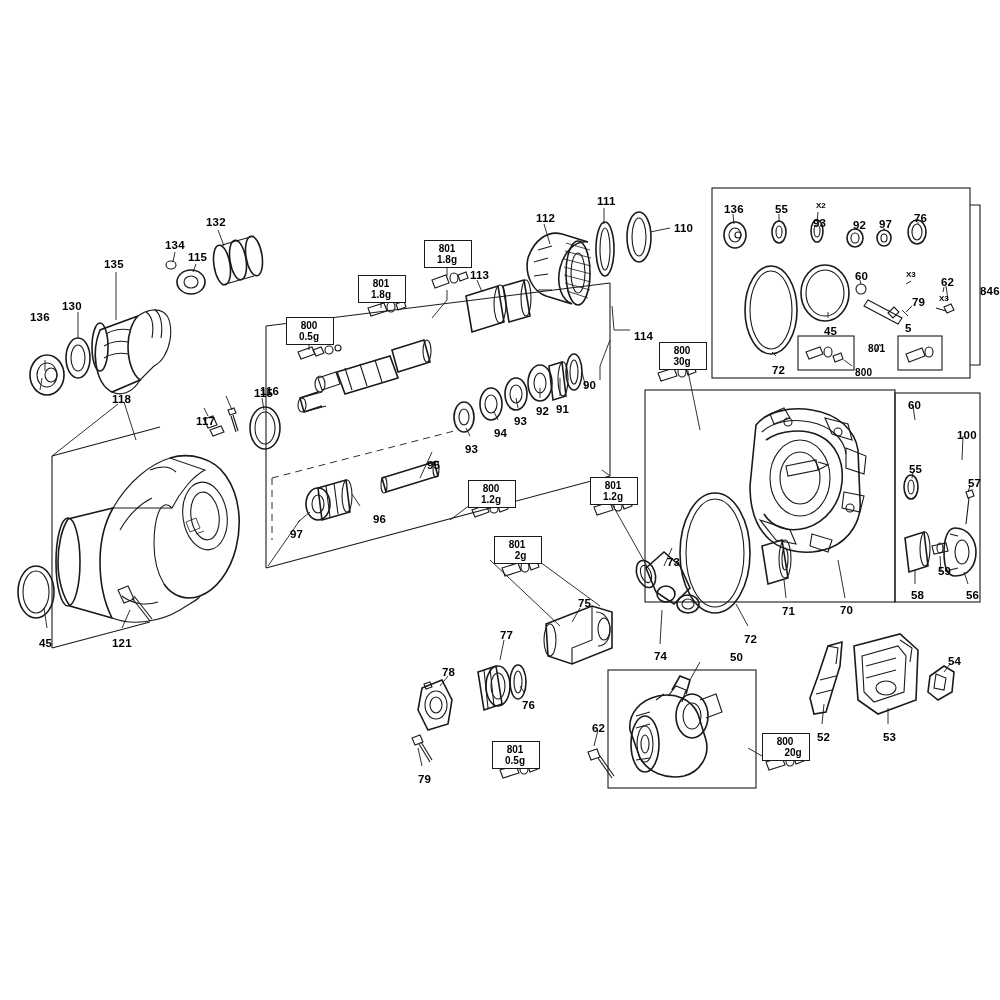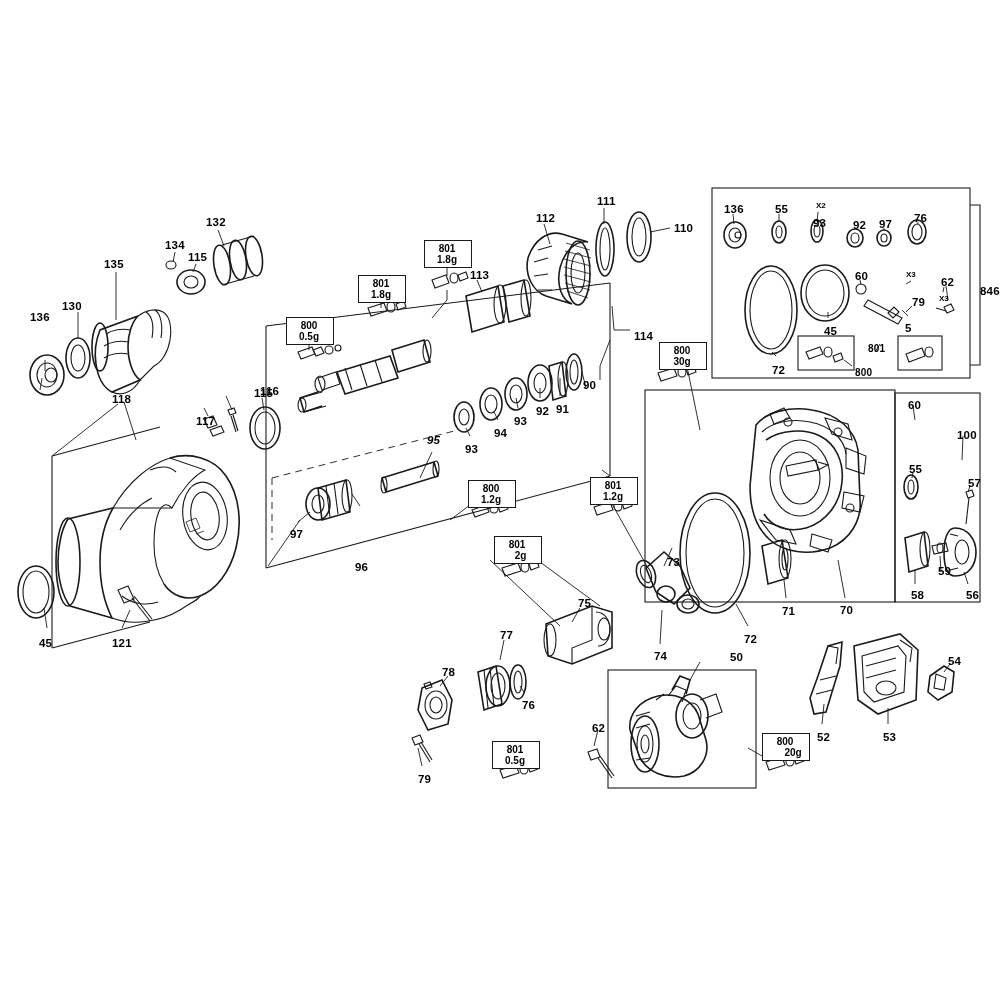--- a/index.html
+++ b/index.html
@@ -456,22 +456,22 @@
   <div class="callout" style="left:165px; top:239px;">134</div>
   <div class="callout" style="left:188px; top:251px;">115</div>
   <div class="callout" style="left:206px; top:216px;">132</div>
   <div class="callout" style="left:112px; top:393px;">118</div>
   <div class="callout" style="left:196px; top:398px;margin-top:17px;">117</div>
   <div class="callout" style="left:216px; top:385px;margin-left:44px;">116</div>
   <div class="callout" style="left:254px; top:387px;">115</div>
   <div class="callout" style="left:39px; top:637px;">45</div>
   <div class="callout" style="left:112px; top:637px;">121</div>
   <div class="callout" style="left:290px; top:528px;">97</div>
-  <div class="callout" style="left:355px; top:513px;margin-top:48px;">96</div>
-  <div class="callout" style="left:427px; top:434px;font-style:italic;">95</div>
+  <div class="callout" style="left:373px; top:513px;">96</div>
+  <div class="callout" style="left:427px; top:459px;">95</div>
   <div class="callout" style="left:465px; top:443px;">93</div>
   <div class="callout" style="left:494px; top:427px;">94</div>
   <div class="callout" style="left:514px; top:415px;">93</div>
   <div class="callout" style="left:536px; top:405px;">92</div>
   <div class="callout" style="left:556px; top:403px;">91</div>
   <div class="callout" style="left:583px; top:379px;">90</div>
   <div class="callout" style="left:470px; top:269px;">113</div>
   <div class="callout" style="left:536px; top:212px;">112</div>
   <div class="callout" style="left:597px; top:195px;">111</div>
   <div class="callout" style="left:674px; top:222px;">110</div>

